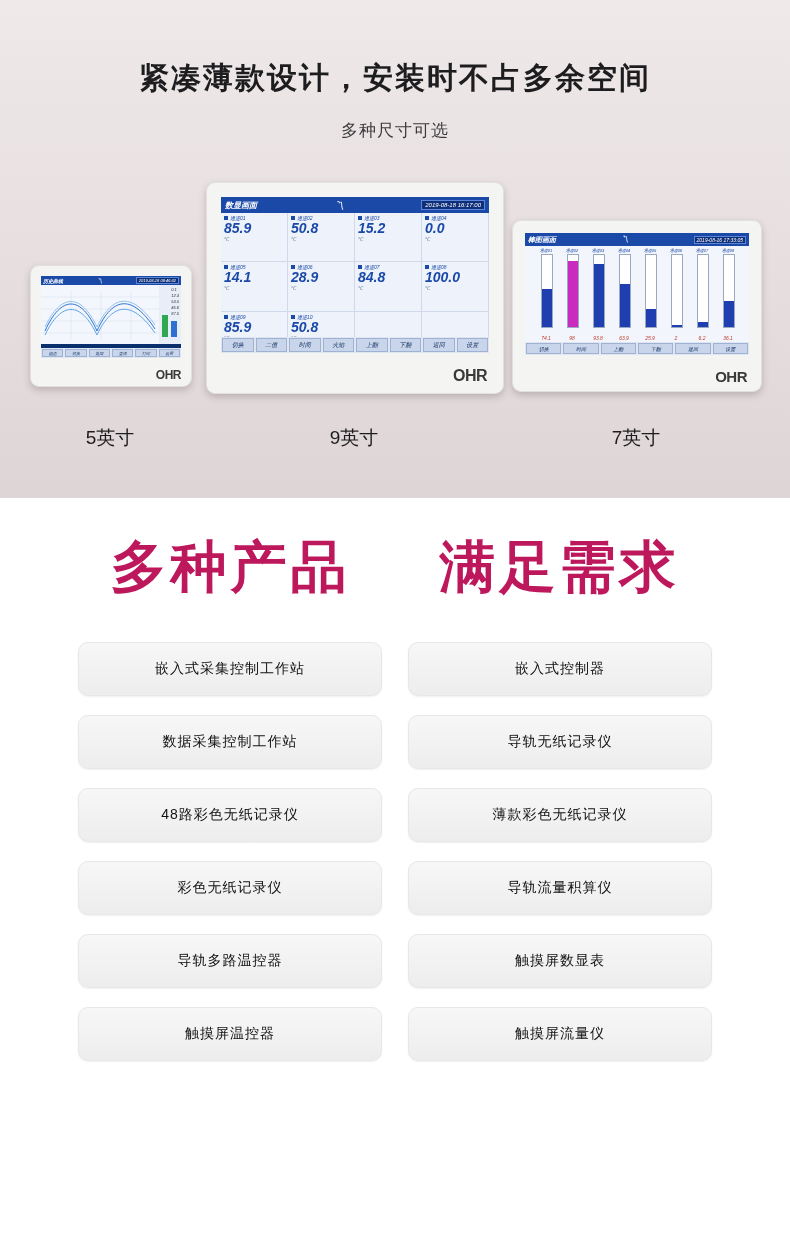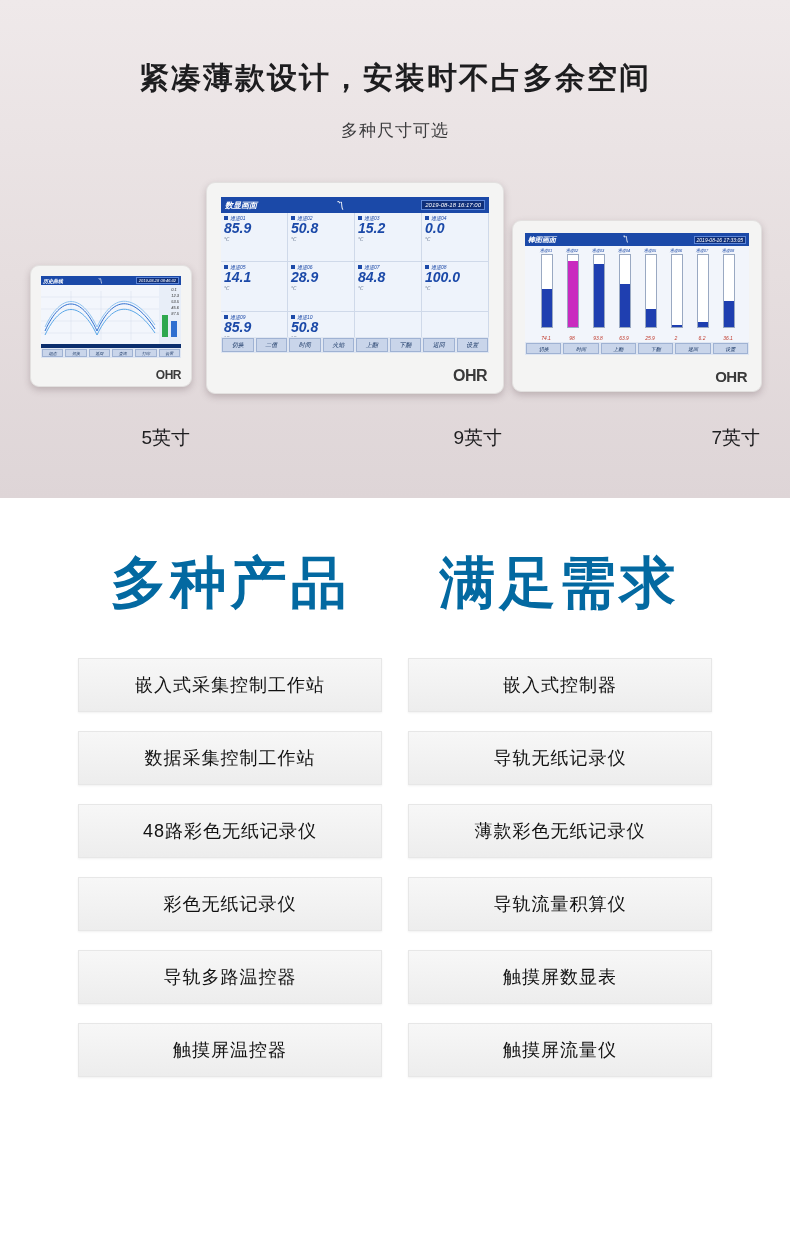--- a/index.html
+++ b/index.html
@@ -65,21 +65,21 @@
   #dev9{left:206px;top:12px;width:296px;height:210px;}
   #dev9 .screen{left:14px;top:14px;width:268px;height:156px;}
   #dev9 .brand{right:16px;bottom:8px;font-size:16px;}
   
   #dev7{left:512px;top:50px;width:248px;height:170px;}
   #dev7 .screen{left:12px;top:12px;width:224px;height:122px;}
   #dev7 .brand{right:14px;bottom:6px;font-size:15px;}
 
   .dev-label{
     position:absolute;
-    text-align:right;
+    text-align:center;
     font-size:19px;
     color:#1d1d1f;
   }
   #lab5{left:30px;top:255px;width:160px;}
   #lab9{left:206px;top:255px;width:296px;}
   #lab7{left:512px;top:255px;width:248px;}
 
   
   .scr-head{
     position:absolute;left:0;top:0;width:100%;
@@ -110,44 +110,44 @@
   .bar7lab{position:absolute;top:2px;font-size:4px;color:#1b49a8;text-align:center;width:22px;}
   
   .trend5{position:absolute;background:#f3f6fc;}
   .leg5{position:absolute;right:2px;top:2px;font-size:4px;color:#333;}
   .leg5 div{margin-bottom:1px;}
 
   
   .bottom{width:790px;height:757px;background:#ffffff;position:relative;}
   .big-title{
     text-align:center;
-    padding-top:48px;
+    padding-top:32px;
     font-size:56px;
     font-weight:bold;
-    color:#0369a1;
+    color:#be185d;
     letter-spacing:4px;
     font-family:"DejaVu Sans","Liberation Sans",sans-serif;
   }
   .big-title span{display:inline-block;}
   .big-title .gap{width:42px;}
   .cols{
     margin-top:36px;
     display:flex;
     justify-content:center;
     gap:26px;
   }
   .col{display:flex;flex-direction:column;gap:19px;}
   .pill{
     width:302px;height:52px;
-    border-radius:0;
+    border-radius:10px;
     background:linear-gradient(180deg,#f7f7f7 0%,#ededed 100%);
     border:1px solid #e7e7e7;
     box-shadow:0 1px 2px rgba(0,0,0,.06);
     display:flex;align-items:center;justify-content:center;
-    font-size:18px;color:#111;
+    font-size:14px;color:#111;
     letter-spacing:1px;
   }
 </style>
 </head>
 <body>
 
 <div class="top">
 
   <div class="top-title">紧凑薄款设计，安装时不占多余空间</div>
   <div class="top-sub">多种尺寸可选</div>

